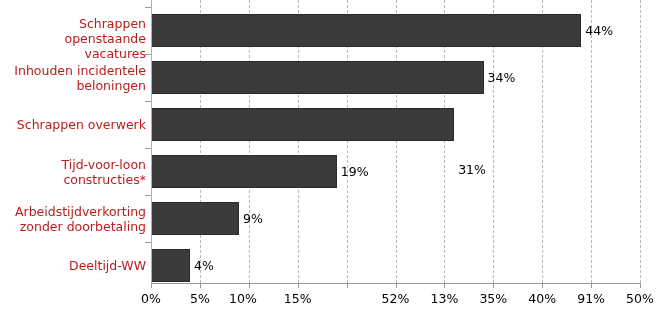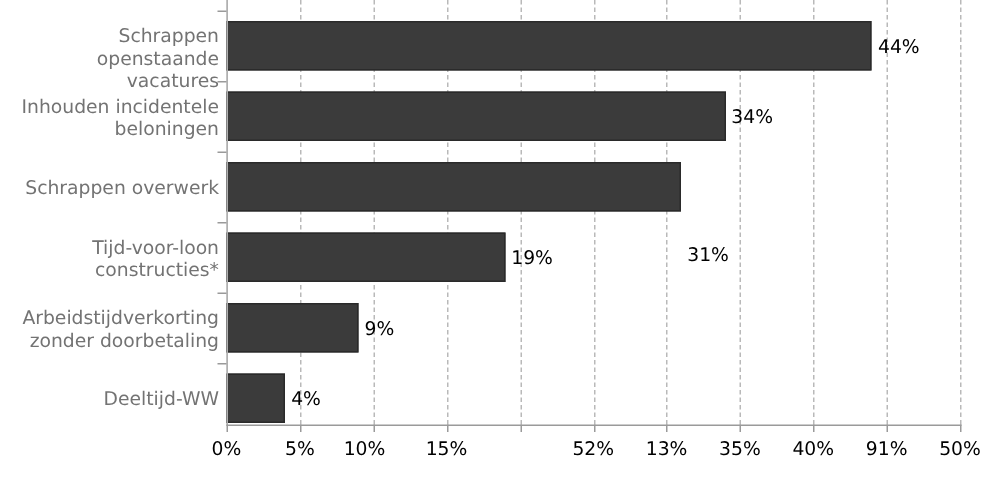--- a/index.html
+++ b/index.html
@@ -90,21 +90,21 @@
     line-height: 1;
   }
 
   
   .cat-label {
     position: absolute;
     right: 0;
     width: 145px;
     text-align: right;
     font-size: 12.5px;
-    color: #737373;
+    color: #b91c1c;
     line-height: 15px;
   }
   #category-labels {
     position: absolute;
     left: 0;
     top: 0;
     width: 146px;
     height: 283px;
   }
 

